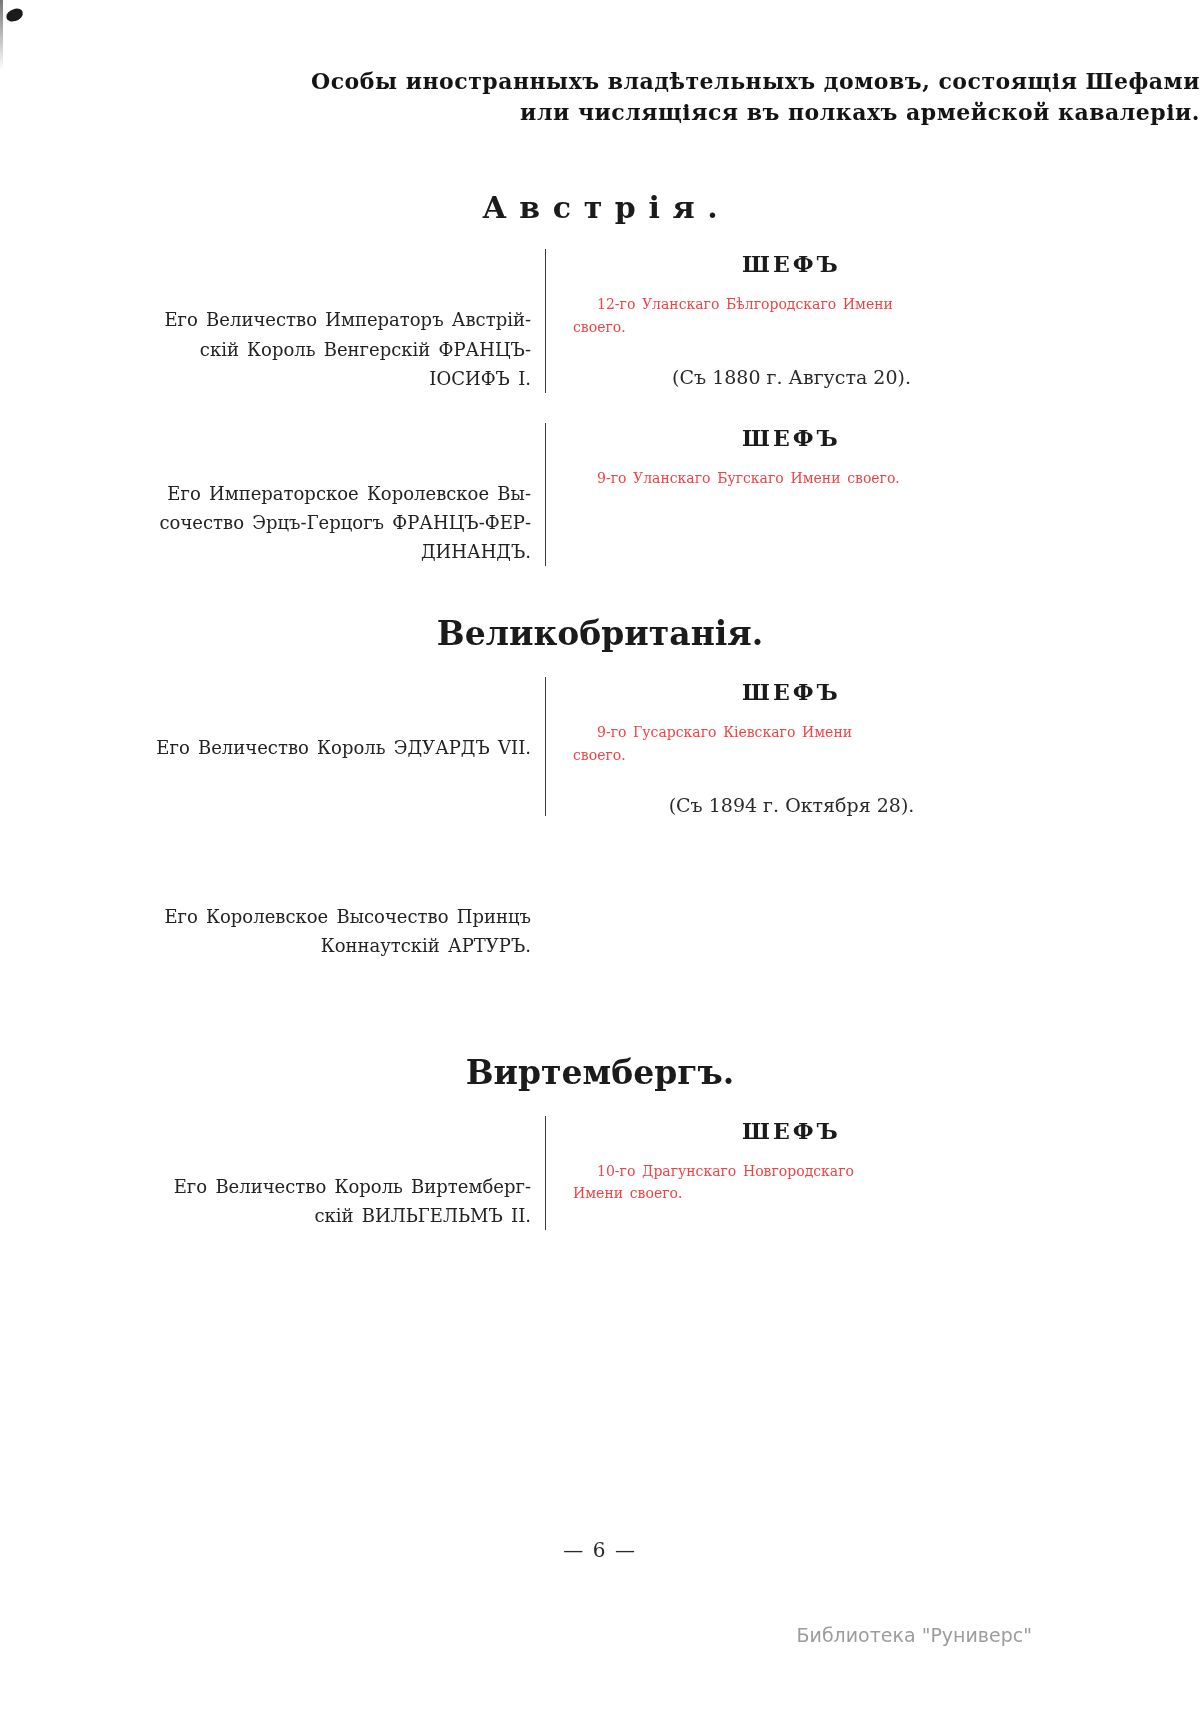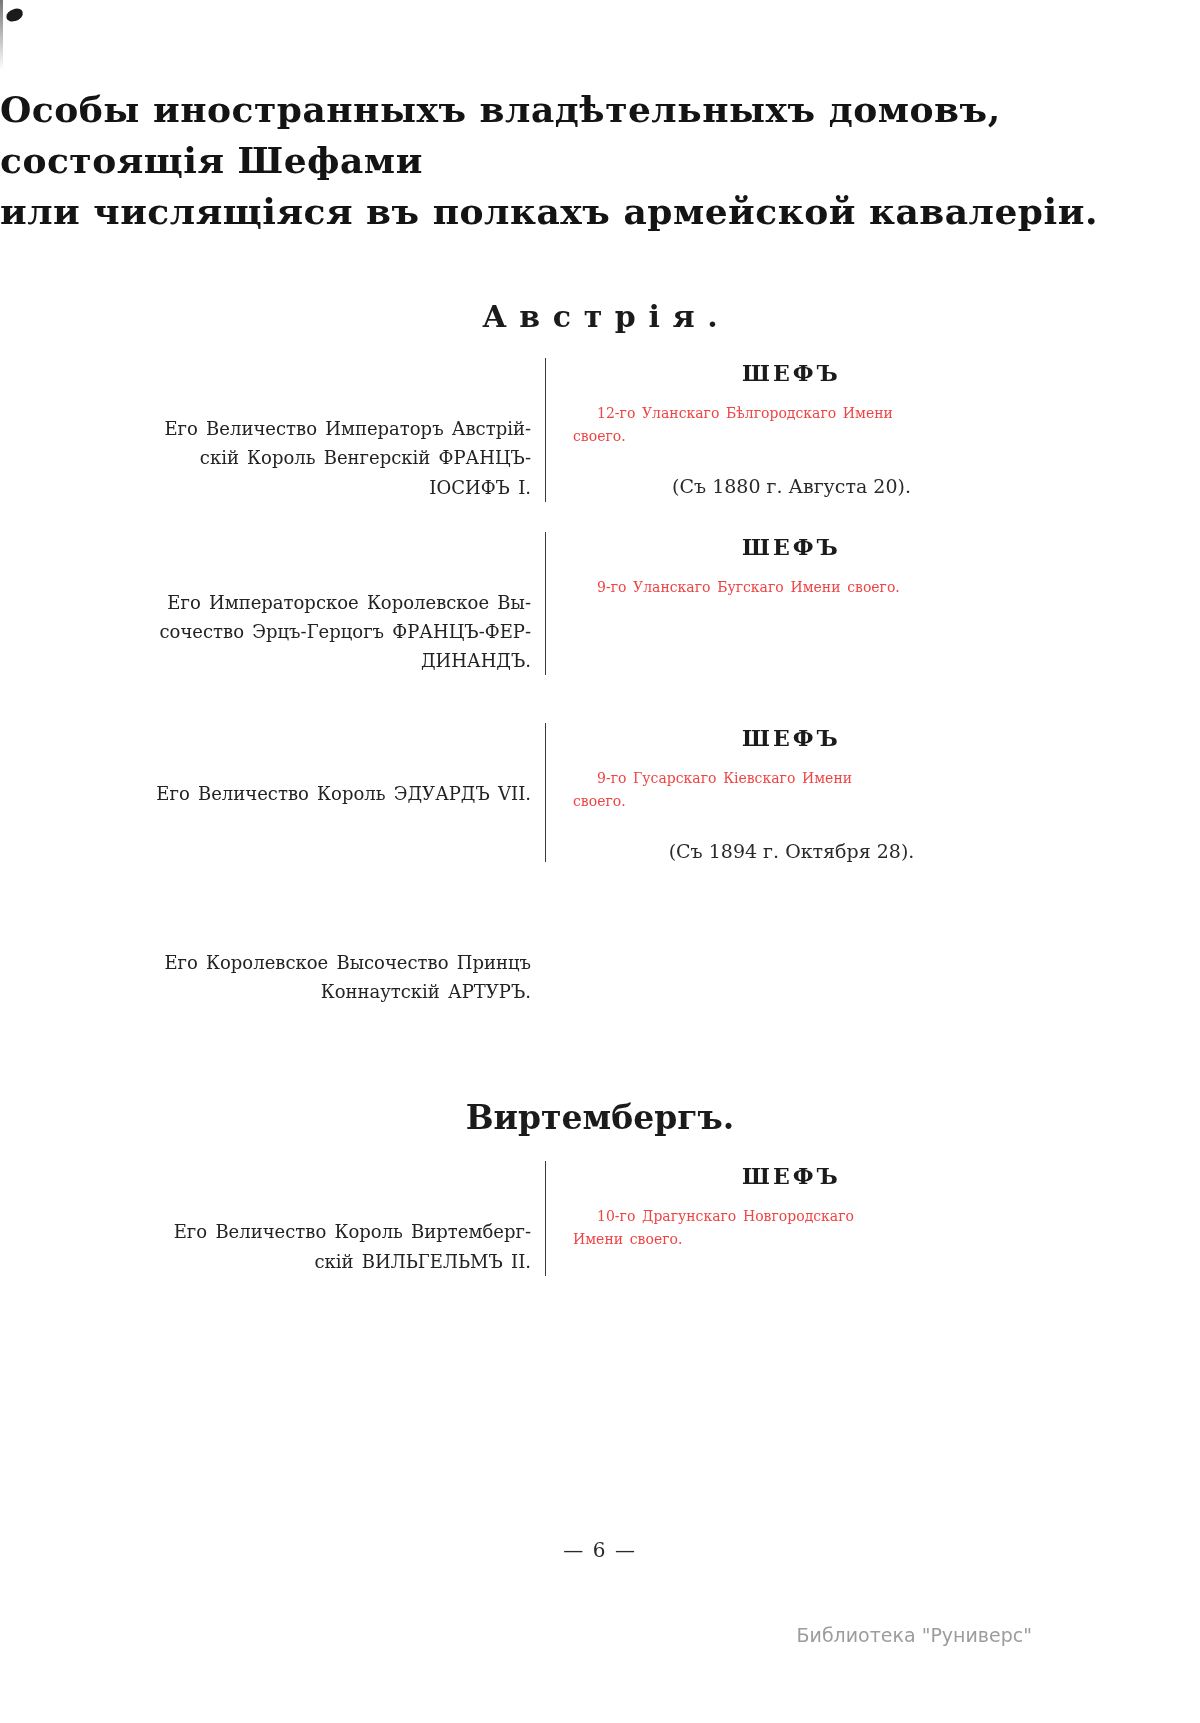--- a/index.html
+++ b/index.html
@@ -19,23 +19,23 @@
     border-radius: 60% 40% 55% 45%;
     transform: rotate(-14deg);
   }
   .edge-shade {
     position: absolute; top: 0; left: 0;
     width: 3px; height: 70px;
     background: linear-gradient(#777, rgba(255,255,255,0));
   }
   .doc-title {
     margin: 0;
-    padding-top: 84px;
-    text-align: left;
-    font-size: 36px;
+    padding-top: 66px;
+    text-align: right;
+    font-size: 22px;
     line-height: 1.42;
     font-weight: 700;
     letter-spacing: 0.5px;
     color: #141414;
     white-space: pre-line;
   }
   .section { }
   .heading {
     margin: 16px;
     text-align: center;
@@ -152,20 +152,21 @@
         <div class="cell-right">
           <div class="role">ШЕФЪ</div>
           <p class="regiment">9-го Уланскаго Бугскаго Имени своего.</p>
         </div>
       </div>
 
     </div>
   </section>
 
   <section class="section s2">
+    <h2 class="heading">Великобританія.</h2>
     <div class="rows">
 
       <div class="row">
         <div class="cell-left">
           <p class="person">Его Величество Король ЭДУАРДЪ VII.</p>
         </div>
         <div class="cell-right">
           <div class="role">ШЕФЪ</div>
           <p class="regiment">9-го Гусарскаго Кіевскаго Имени
 своего.</p>

